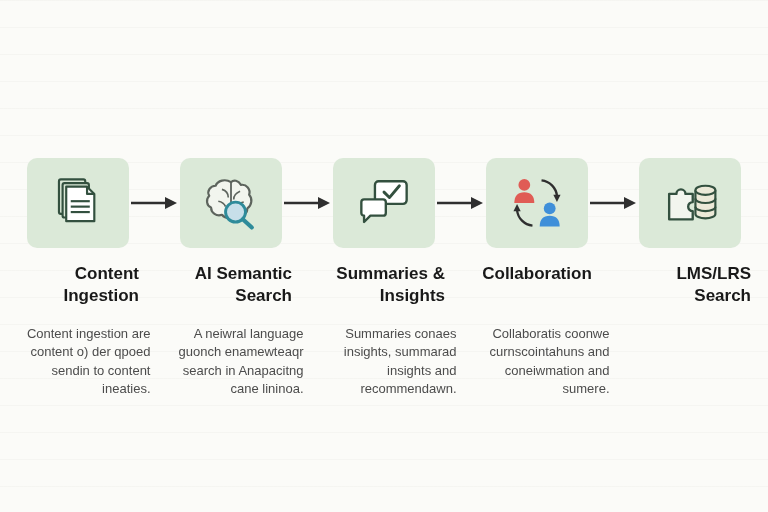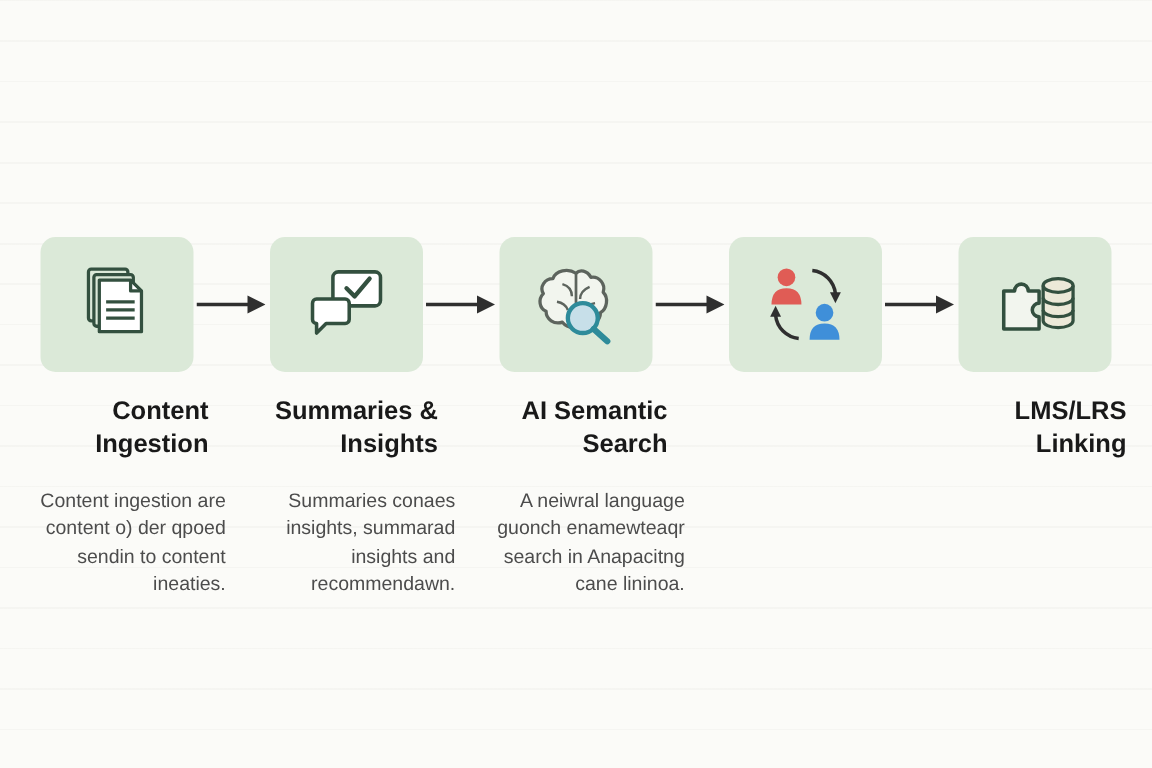--- a/index.html
+++ b/index.html
@@ -105,76 +105,78 @@
         </span>
       </div>
       <div class="title">Content Ingestion</div>
       <div class="desc">Content ingestion are content o) der qpoed sendin to content ineaties.</div>
     </div>
 
     <div class="step">
       <div class="icon-box">
         <span>
           <svg width="58" height="58" viewBox="0 0 64 64" fill="none">
+            <path d="M32,9 C26,5 17,7 15,13 C9,13 5,19 8,24 C4,28 5,35 10,37 C10,43 16,47 22,45 C26,50 34,50 38,46 C44,48 50,44 50,38 C55,35 56,27 52,23 C54,17 49,11 43,12 C40,7 35,6 32,9 Z" fill="var(--icon_fill)" stroke="var(--brain_stroke)" stroke-width="2.4" stroke-linejoin="round"></path>
+            <path d="M32,9 V46" stroke="var(--brain_stroke)" stroke-width="2"></path>
+            <path d="M22,17 q7,2 7,9 M42,19 q-7,3 -7,9 M18,30 q6,1 8,6 M46,31 q-6,1 -8,6" stroke="var(--brain_stroke)" stroke-width="1.8" fill="none"></path>
+            <circle cx="37" cy="42" r="11" fill="var(--lens_fill)" stroke="var(--accent_teal)" stroke-width="3.2"></circle>
+            <line x1="45" y1="50" x2="55" y2="59" stroke="var(--accent_teal)" stroke-width="4.6" stroke-linecap="round"></line>
+          </svg>
+        </span>
+      </div>
+      <div class="title">AI Semantic Search</div>
+      <div class="desc">A neiwral language guonch enamewteaqr search in Anapacitng cane lininoa.</div>
+    </div>
+
+    <div class="step">
+      <div class="icon-box">
+        <span>
+          <svg width="58" height="58" viewBox="0 0 64 64" fill="none">
             <g stroke="var(--icon_stroke)" stroke-width="2.6" stroke-linejoin="round">
               <path d="M26,8 h27 a4,4 0 0 1 4,4 v17 a4,4 0 0 1 -4,4 h-20 l-8,8 v-8 h 1 a4,4 0 0 1 -4,-4 v-17 a4,4 0 0 1 4,-4 z" fill="#ffffff"></path>
               <path d="M10,28 h21 a3,3 0 0 1 3,3 v12 a3,3 0 0 1 -3,3 h-14 l-7,7 v-7 a3,3 0 0 1 -3,-3 v-12 a3,3 0 0 1 3,-3 z" fill="#ffffff"></path>
               <polyline points="32,20 38,26 49,13" fill="none" stroke-width="3.2" stroke-linecap="round"></polyline>
             </g>
           </svg>
         </span>
       </div>
       <div class="title">Summaries &amp; Insights</div>
       <div class="desc">Summaries conaes insights, summarad insights and recommendawn.</div>
-    </div>
-
-    <div class="step">
-      <div class="icon-box">
-        <span>
-          <svg width="58" height="58" viewBox="0 0 64 64" fill="none">
-            <path d="M32,9 C26,5 17,7 15,13 C9,13 5,19 8,24 C4,28 5,35 10,37 C10,43 16,47 22,45 C26,50 34,50 38,46 C44,48 50,44 50,38 C55,35 56,27 52,23 C54,17 49,11 43,12 C40,7 35,6 32,9 Z" fill="var(--icon_fill)" stroke="var(--brain_stroke)" stroke-width="2.4" stroke-linejoin="round"></path>
-            <path d="M32,9 V46" stroke="var(--brain_stroke)" stroke-width="2"></path>
-            <path d="M22,17 q7,2 7,9 M42,19 q-7,3 -7,9 M18,30 q6,1 8,6 M46,31 q-6,1 -8,6" stroke="var(--brain_stroke)" stroke-width="1.8" fill="none"></path>
-            <circle cx="37" cy="42" r="11" fill="var(--lens_fill)" stroke="var(--accent_teal)" stroke-width="3.2"></circle>
-            <line x1="45" y1="50" x2="55" y2="59" stroke="var(--accent_teal)" stroke-width="4.6" stroke-linecap="round"></line>
-          </svg>
-        </span>
-      </div>
-      <div class="title">AI Semantic Search</div>
-      <div class="desc">A neiwral language guonch enamewteaqr search in Anapacitng cane lininoa.</div>
     </div>
 
     <div class="step">
       <div class="icon-box">
         <span>
           <svg width="58" height="58" viewBox="0 0 64 64" fill="none">
             <circle cx="18" cy="12" r="6.5" fill="var(--person_red)"></circle>
             <path d="M7,32 q0,-12 11,-12 q11,0 11,12 z" fill="var(--person_red)"></path>
             <circle cx="46" cy="38" r="6.5" fill="var(--person_blue)"></circle>
             <path d="M35,58 q0,-12 11,-12 q11,0 11,12 z" fill="var(--person_blue)"></path>
             <path d="M37,7 A19,19 0 0 1 54,24" stroke="var(--arrow)" stroke-width="2.6" fill="none"></path>
             <polygon points="50,23 58,23 54,31" fill="var(--arrow)"></polygon>
             <path d="M27,57 A19,19 0 0 1 10,40" stroke="var(--arrow)" stroke-width="2.6" fill="none"></path>
             <polygon points="6,41 14,41 10,33" fill="var(--arrow)"></polygon>
           </svg>
         </span>
       </div>
+      <div class="title">Collaboration</div>
+      <div class="desc">Collaboratis coonwe curnscointahuns and coneiwmation and sumere.</div>
     </div>
 
     <div class="step">
       <div class="icon-box">
         <span>
           <svg width="58" height="58" viewBox="0 0 64 64" fill="none">
             <path d="M9,22 h8 a5,5 0 1 1 10,0 h8 v9 a5,5 0 1 0 0,10 v9 h-26 z" fill="var(--icon_fill)" stroke="var(--icon_stroke)" stroke-width="2.6" stroke-linejoin="round"></path>
             <g stroke="var(--icon_stroke)" stroke-width="2.4">
               <path d="M38,18 v26 a11,5 0 0 0 22,0 v-26" fill="#ece9d8"></path>
               <ellipse cx="49" cy="18" rx="11" ry="5" fill="#ece9d8"></ellipse>
               <path d="M38,27 a11,5 0 0 0 22,0" fill="none"></path>
               <path d="M38,36 a11,5 0 0 0 22,0" fill="none"></path>
             </g>
           </svg>
         </span>
       </div>
-      <div class="title">LMS/LRS Linking</div>
+      <div class="title">LMS/LRS Search</div>
     </div>
 
   </div>
 </div>
 
 </body></html>

